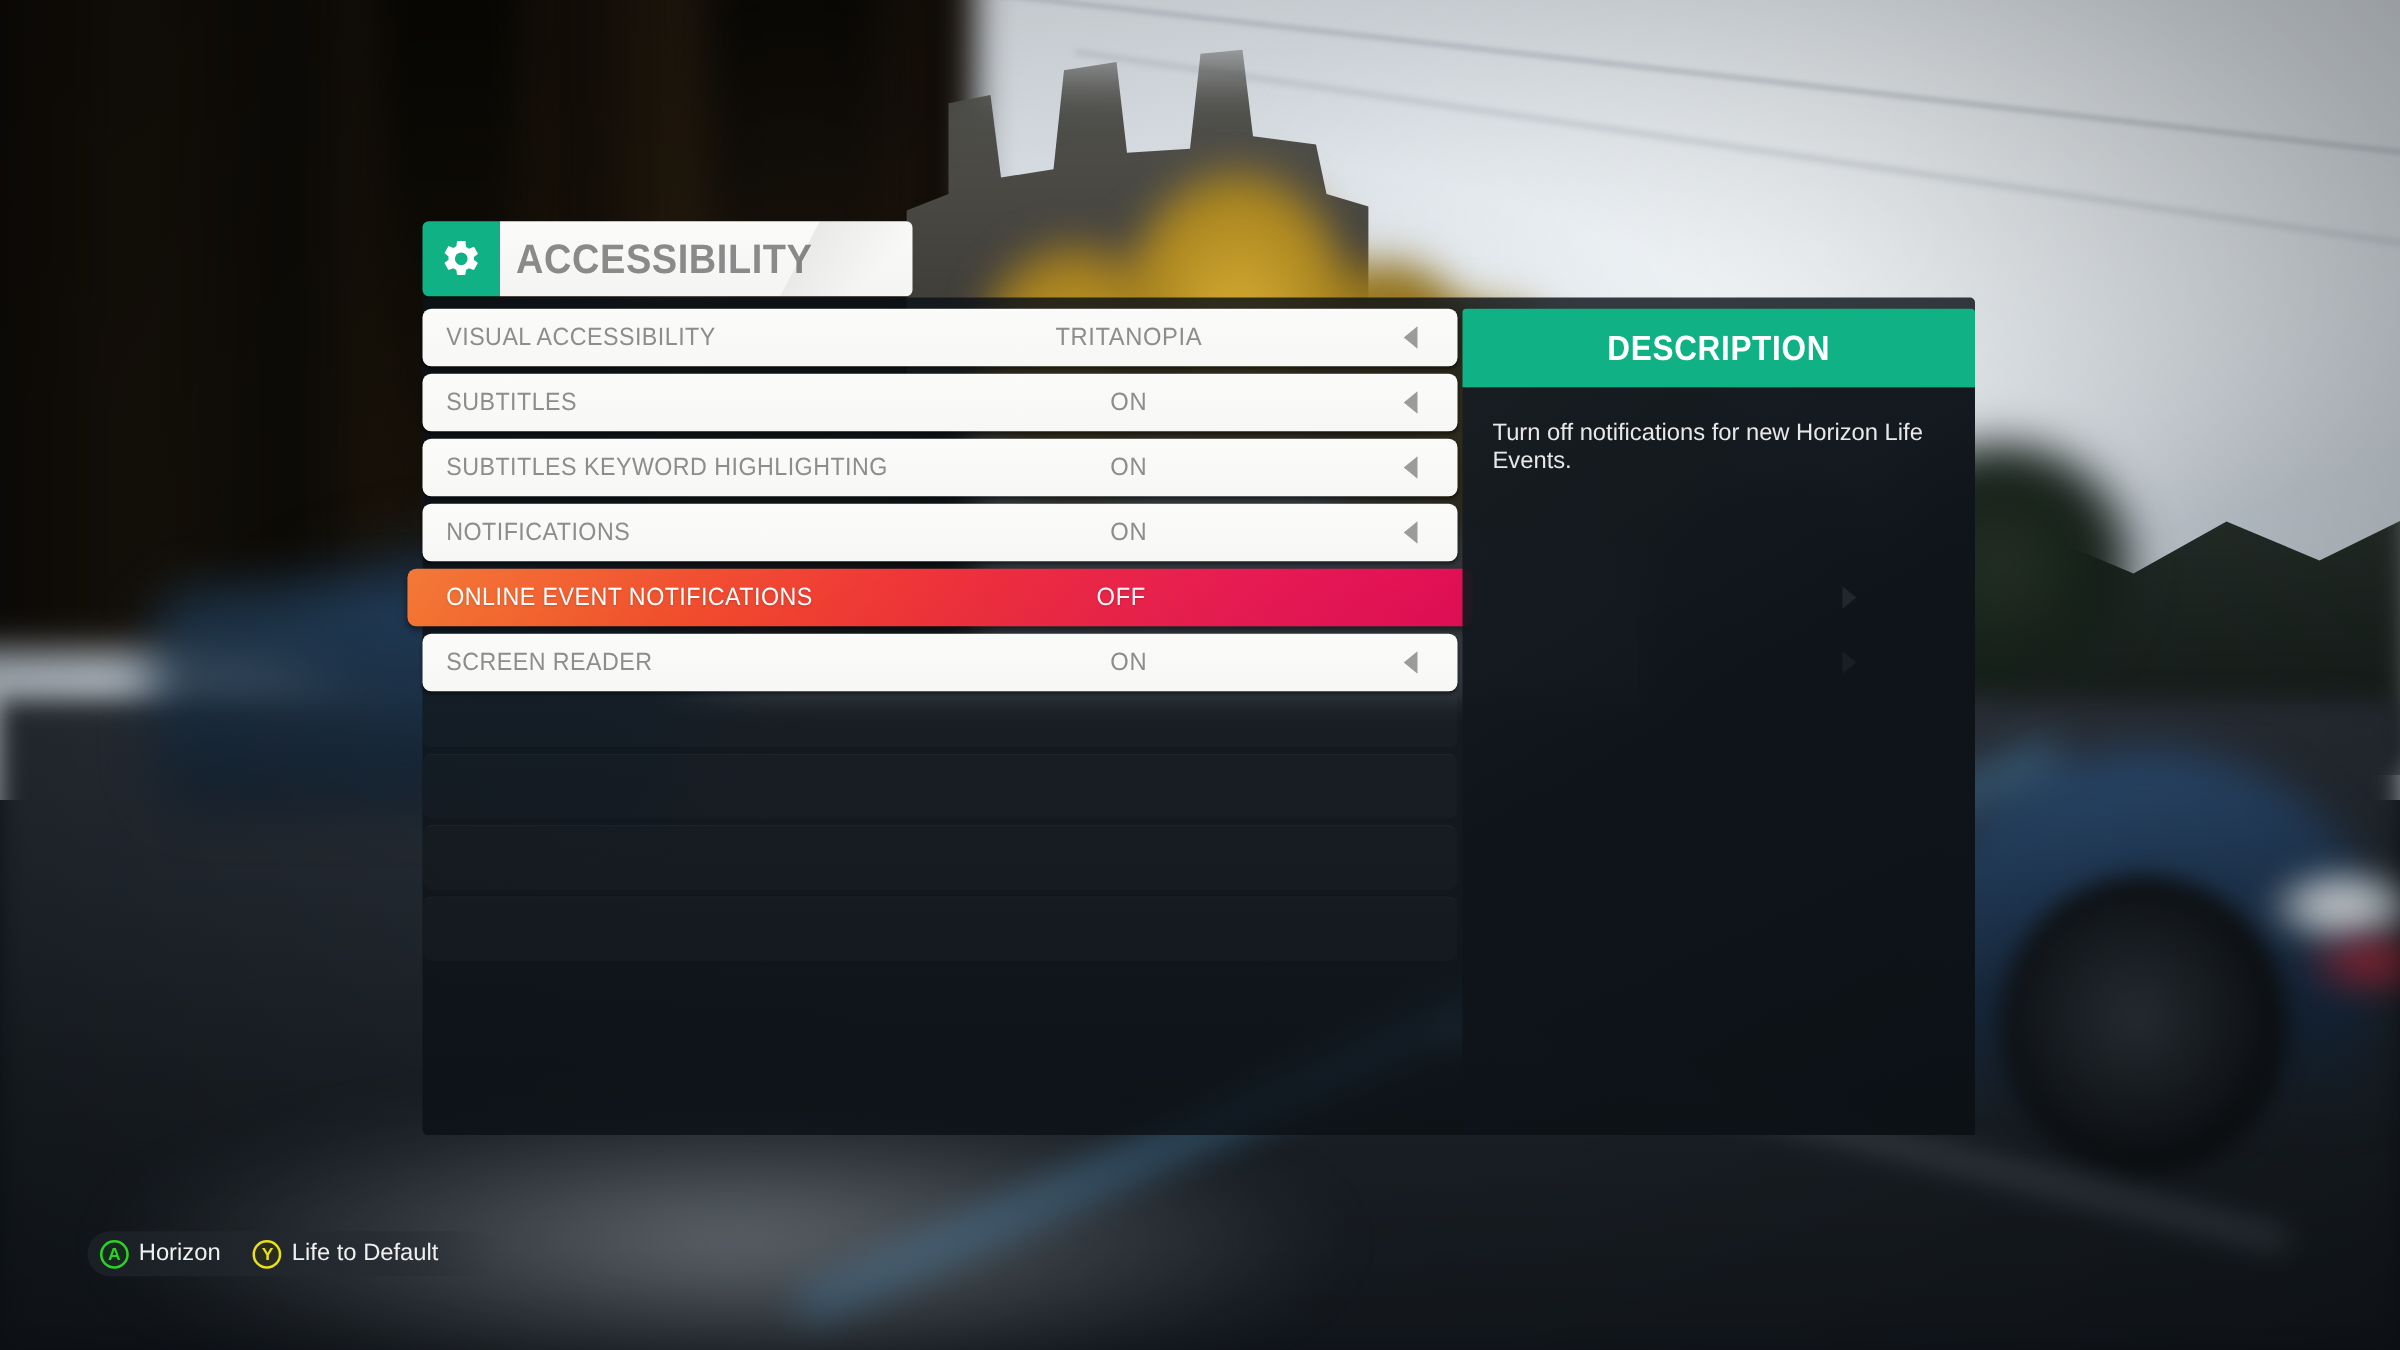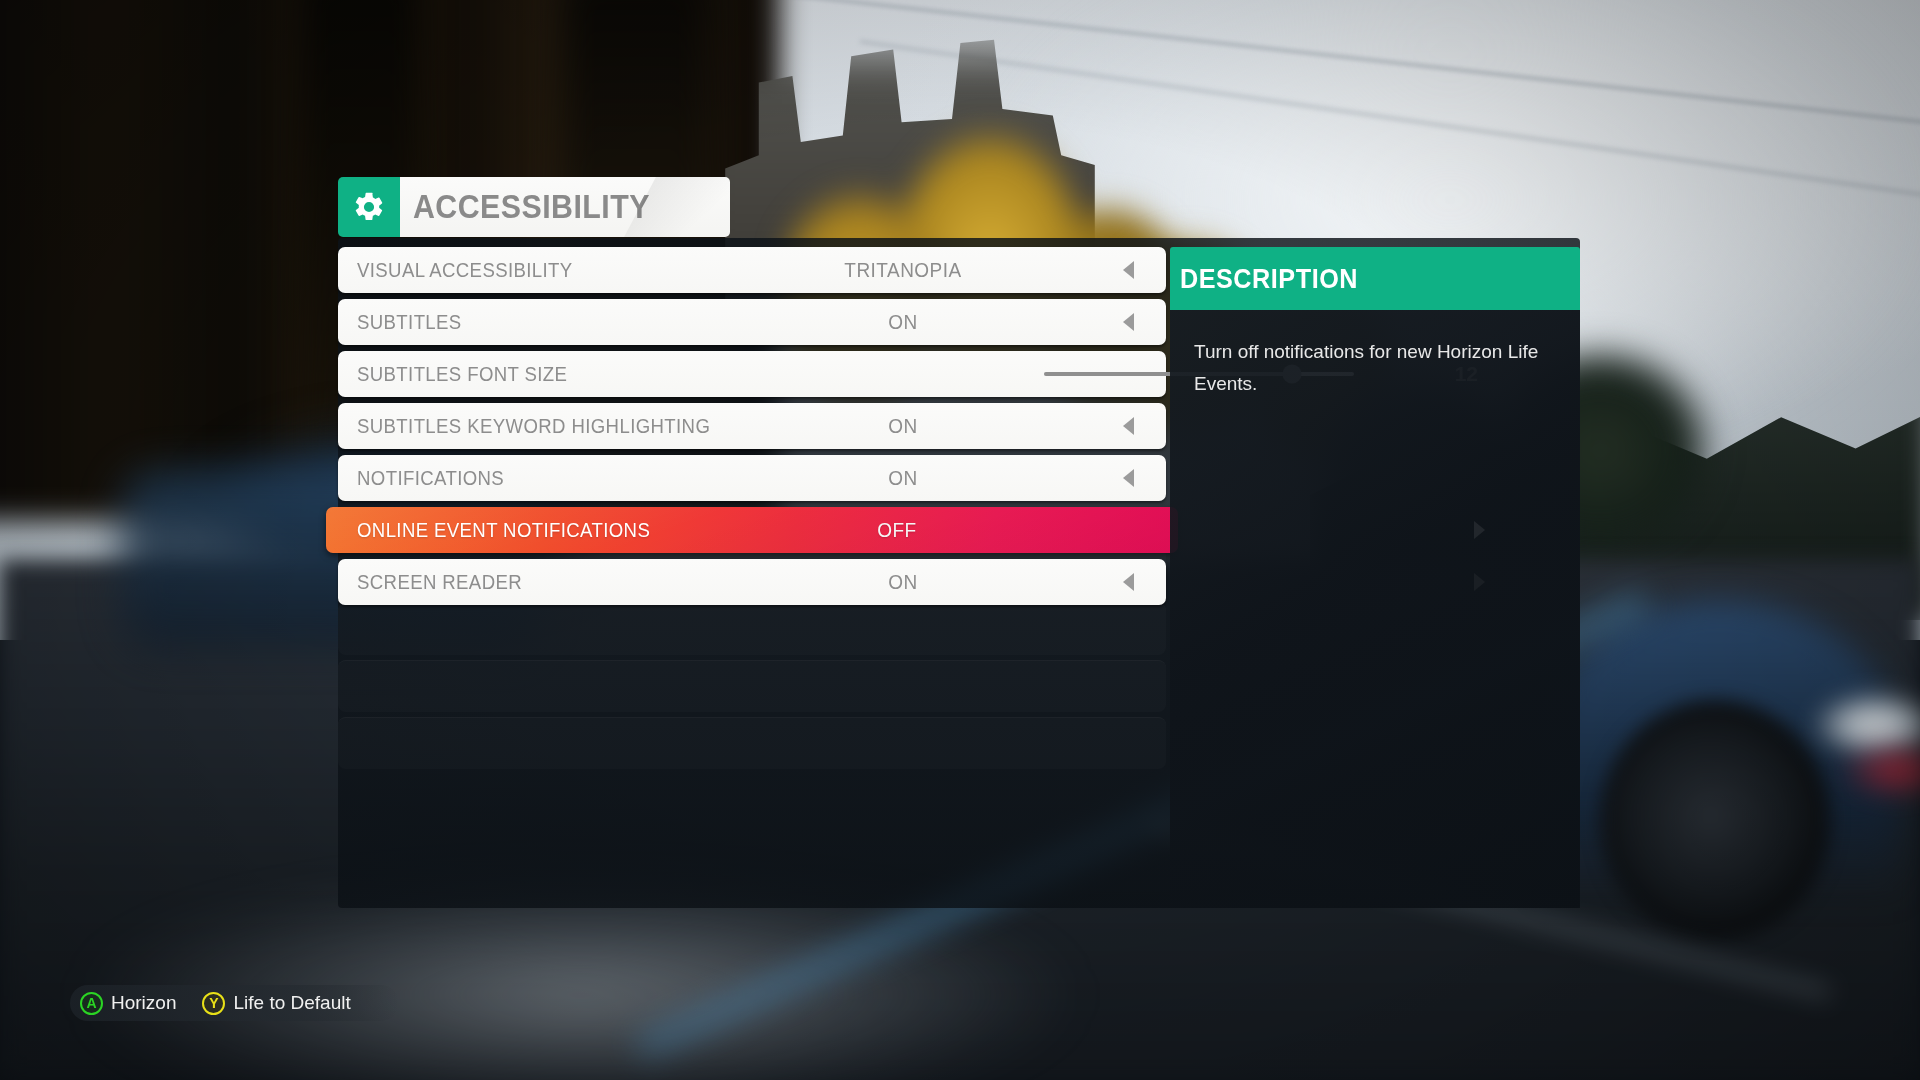--- a/index.html
+++ b/index.html
@@ -229,32 +229,32 @@
   }
   .slider-value{
     position:absolute;left:1040px;width:100px;text-align:right;
     font-size:21px;font-weight:bold;color:#8d8d8d;
   }
 
   
   #desc{position:absolute;left:1170px;top:247px;width:410px;height:661px;}
   #desc-head{
     height:63px;background:#0FB185;border-radius:3px 3px 0 0;
-    display:flex;align-items:center;
+    display:flex;align-items:center;justify-content:center;
   }
   #desc-title{
     font-size:28px;font-weight:bold;color:#ffffff;letter-spacing:.6px;
     transform:scaleX(.9);
   }
   #desc-body{
     height:598px;
     background:linear-gradient(150deg,rgba(22,28,34,.94) 0%,rgba(15,20,26,.92) 45%,rgba(12,17,22,.90) 100%);
     padding:26px 24px 0 24px;box-sizing:border-box;
   }
-  #desc-text{font-size:19px;line-height:32px;color:#e8e8e8;}
+  #desc-text{font-size:19px;line-height:22px;color:#e8e8e8;}
 
   
   #bottom{
     position:absolute;left:70px;top:985px;height:36px;
     background:linear-gradient(90deg,rgba(30,36,42,.72) 0%,rgba(36,42,48,.66) 70%,rgba(40,46,52,.0) 100%);
     border-radius:18px;display:flex;align-items:center;padding:0 22px 0 10px;
   }
   .prompt{display:flex;align-items:center;margin-right:26px;}
   .gbtn{
     width:23px;height:23px;border-radius:50%;margin-right:8px;
@@ -321,30 +321,20 @@
       <span class="arrow-l"></span>
       <span class="value">TRITANOPIA</span>
       <span class="arrow-r"></span>
     </div>
     <div class="row">
       <span class="label">SUBTITLES</span>
       <span class="arrow-l"></span>
       <span class="value">ON</span>
     </div>
     <div class="row">
-      <span class="label">SUBTITLES FONT SIZE</span>
-      <div class="slider-wrap">
-        <div class="track">
-          <div class="fill" style="width: 80%;"></div>
-          <div class="knob" style="left: 80%;"></div>
-        </div>
-      </div>
-      <span class="slider-value">12</span>
-    </div>
-    <div class="row">
       <span class="label">SUBTITLES KEYWORD HIGHLIGHTING</span>
       <span class="arrow-l"></span>
       <span class="value">ON</span>
     </div>
     <div class="row">
       <span class="label">NOTIFICATIONS</span>
       <span class="arrow-l"></span>
       <span class="value">ON</span>
     </div>
     <div class="row selected">

